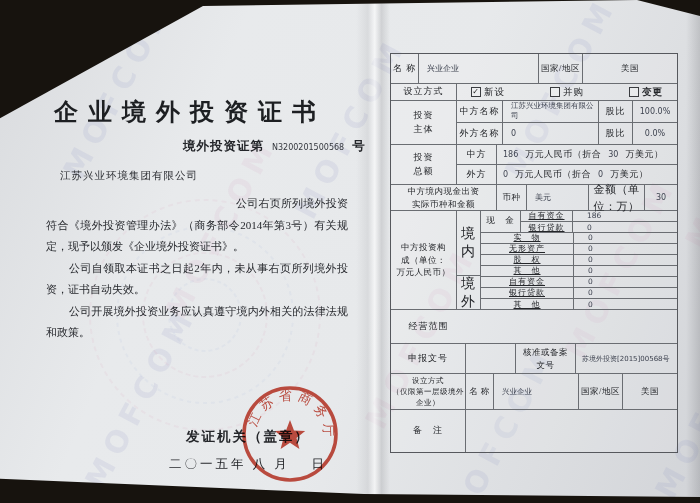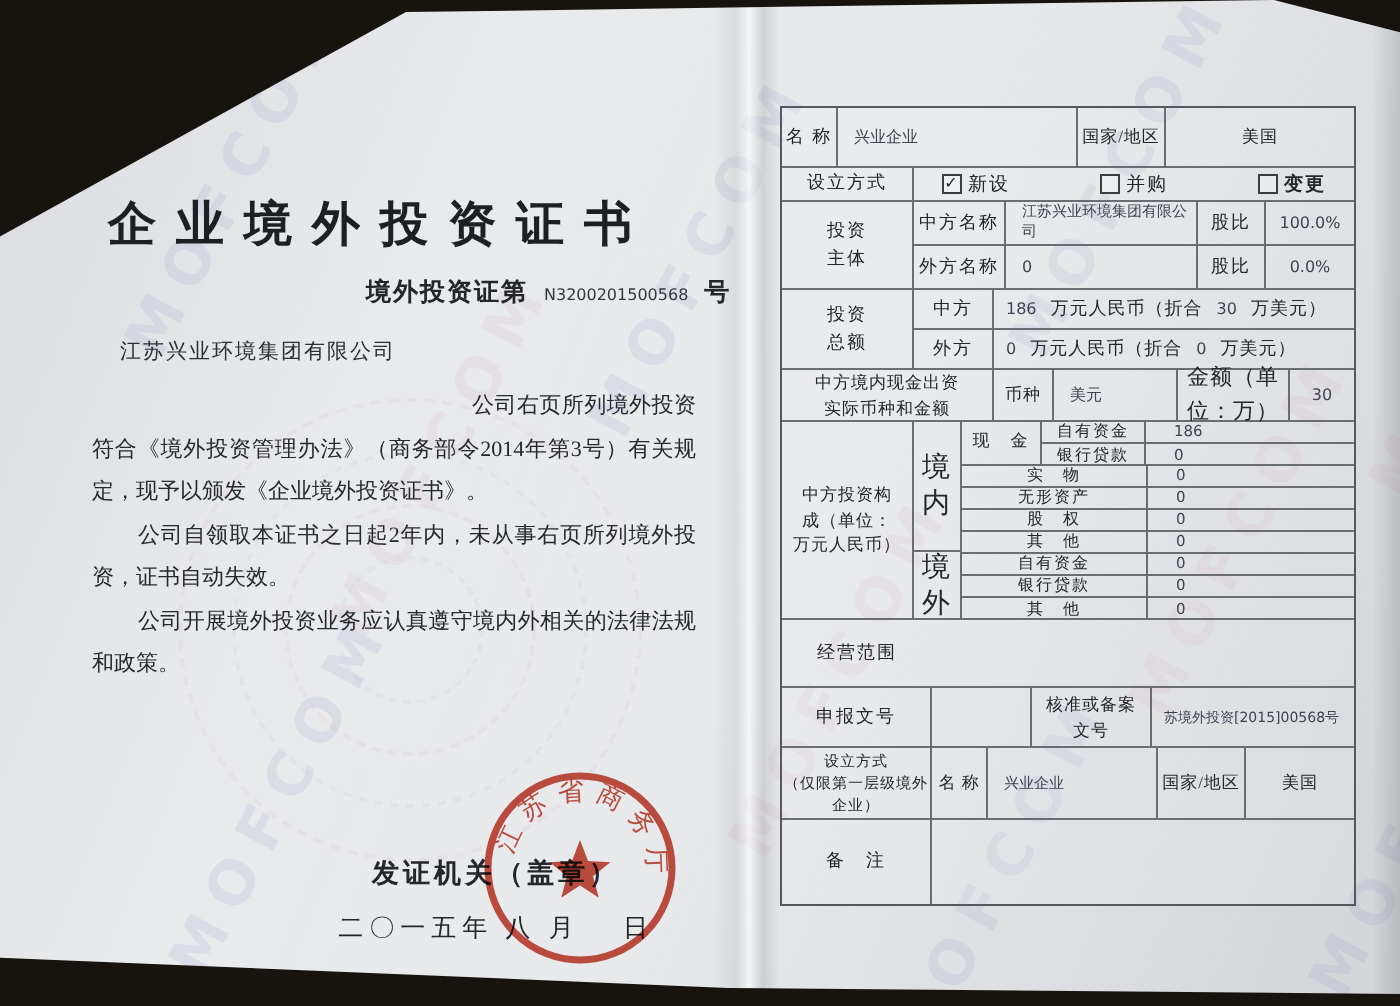--- a/index.html
+++ b/index.html
@@ -49,21 +49,21 @@
   .opt{display:flex;align-items:center;font-size:9.5px;letter-spacing:1px;}
   .cb{width:8px;height:8px;border:1px solid #3a3c40;margin-right:3px;display:inline-flex;
       align-items:center;justify-content:center;font-size:8px;line-height:8px;
       font-family:"DejaVu Sans",sans-serif;color:#222;background:rgba(255,255,255,.25);}
   .amtrow{flex:1;display:flex;align-items:center;gap:7px;padding-left:6px;box-sizing:border-box;}
   .amtrow .num{font-family:"DejaVu Sans",sans-serif;font-size:8px;color:var(--val);}
   .amtrow .unit{font-size:9px;letter-spacing:.5px;}
   .subhdr{display:flex;align-items:center;justify-content:center;font-size:14px;letter-spacing:1px;box-sizing:border-box;}
   .srow{display:flex;height:11px;box-sizing:border-box;}
   .sname{border-right:1px solid var(--ln);display:flex;align-items:center;justify-content:center;
-         font-size:8px;letter-spacing:1px;box-sizing:border-box;}
+         font-size:8px;letter-spacing:1px;box-sizing:border-box;text-decoration:underline;}
   .sval{flex:1;font-family:"DejaVu Sans",sans-serif;font-size:7.5px;color:var(--val);
         display:flex;align-items:center;padding-left:14px;box-sizing:border-box;}
   .bb{border-bottom:1px solid var(--ln);}
 </style>
 </head>
 <body>
 
 <div class="photo">
   <div class="paper">
 

